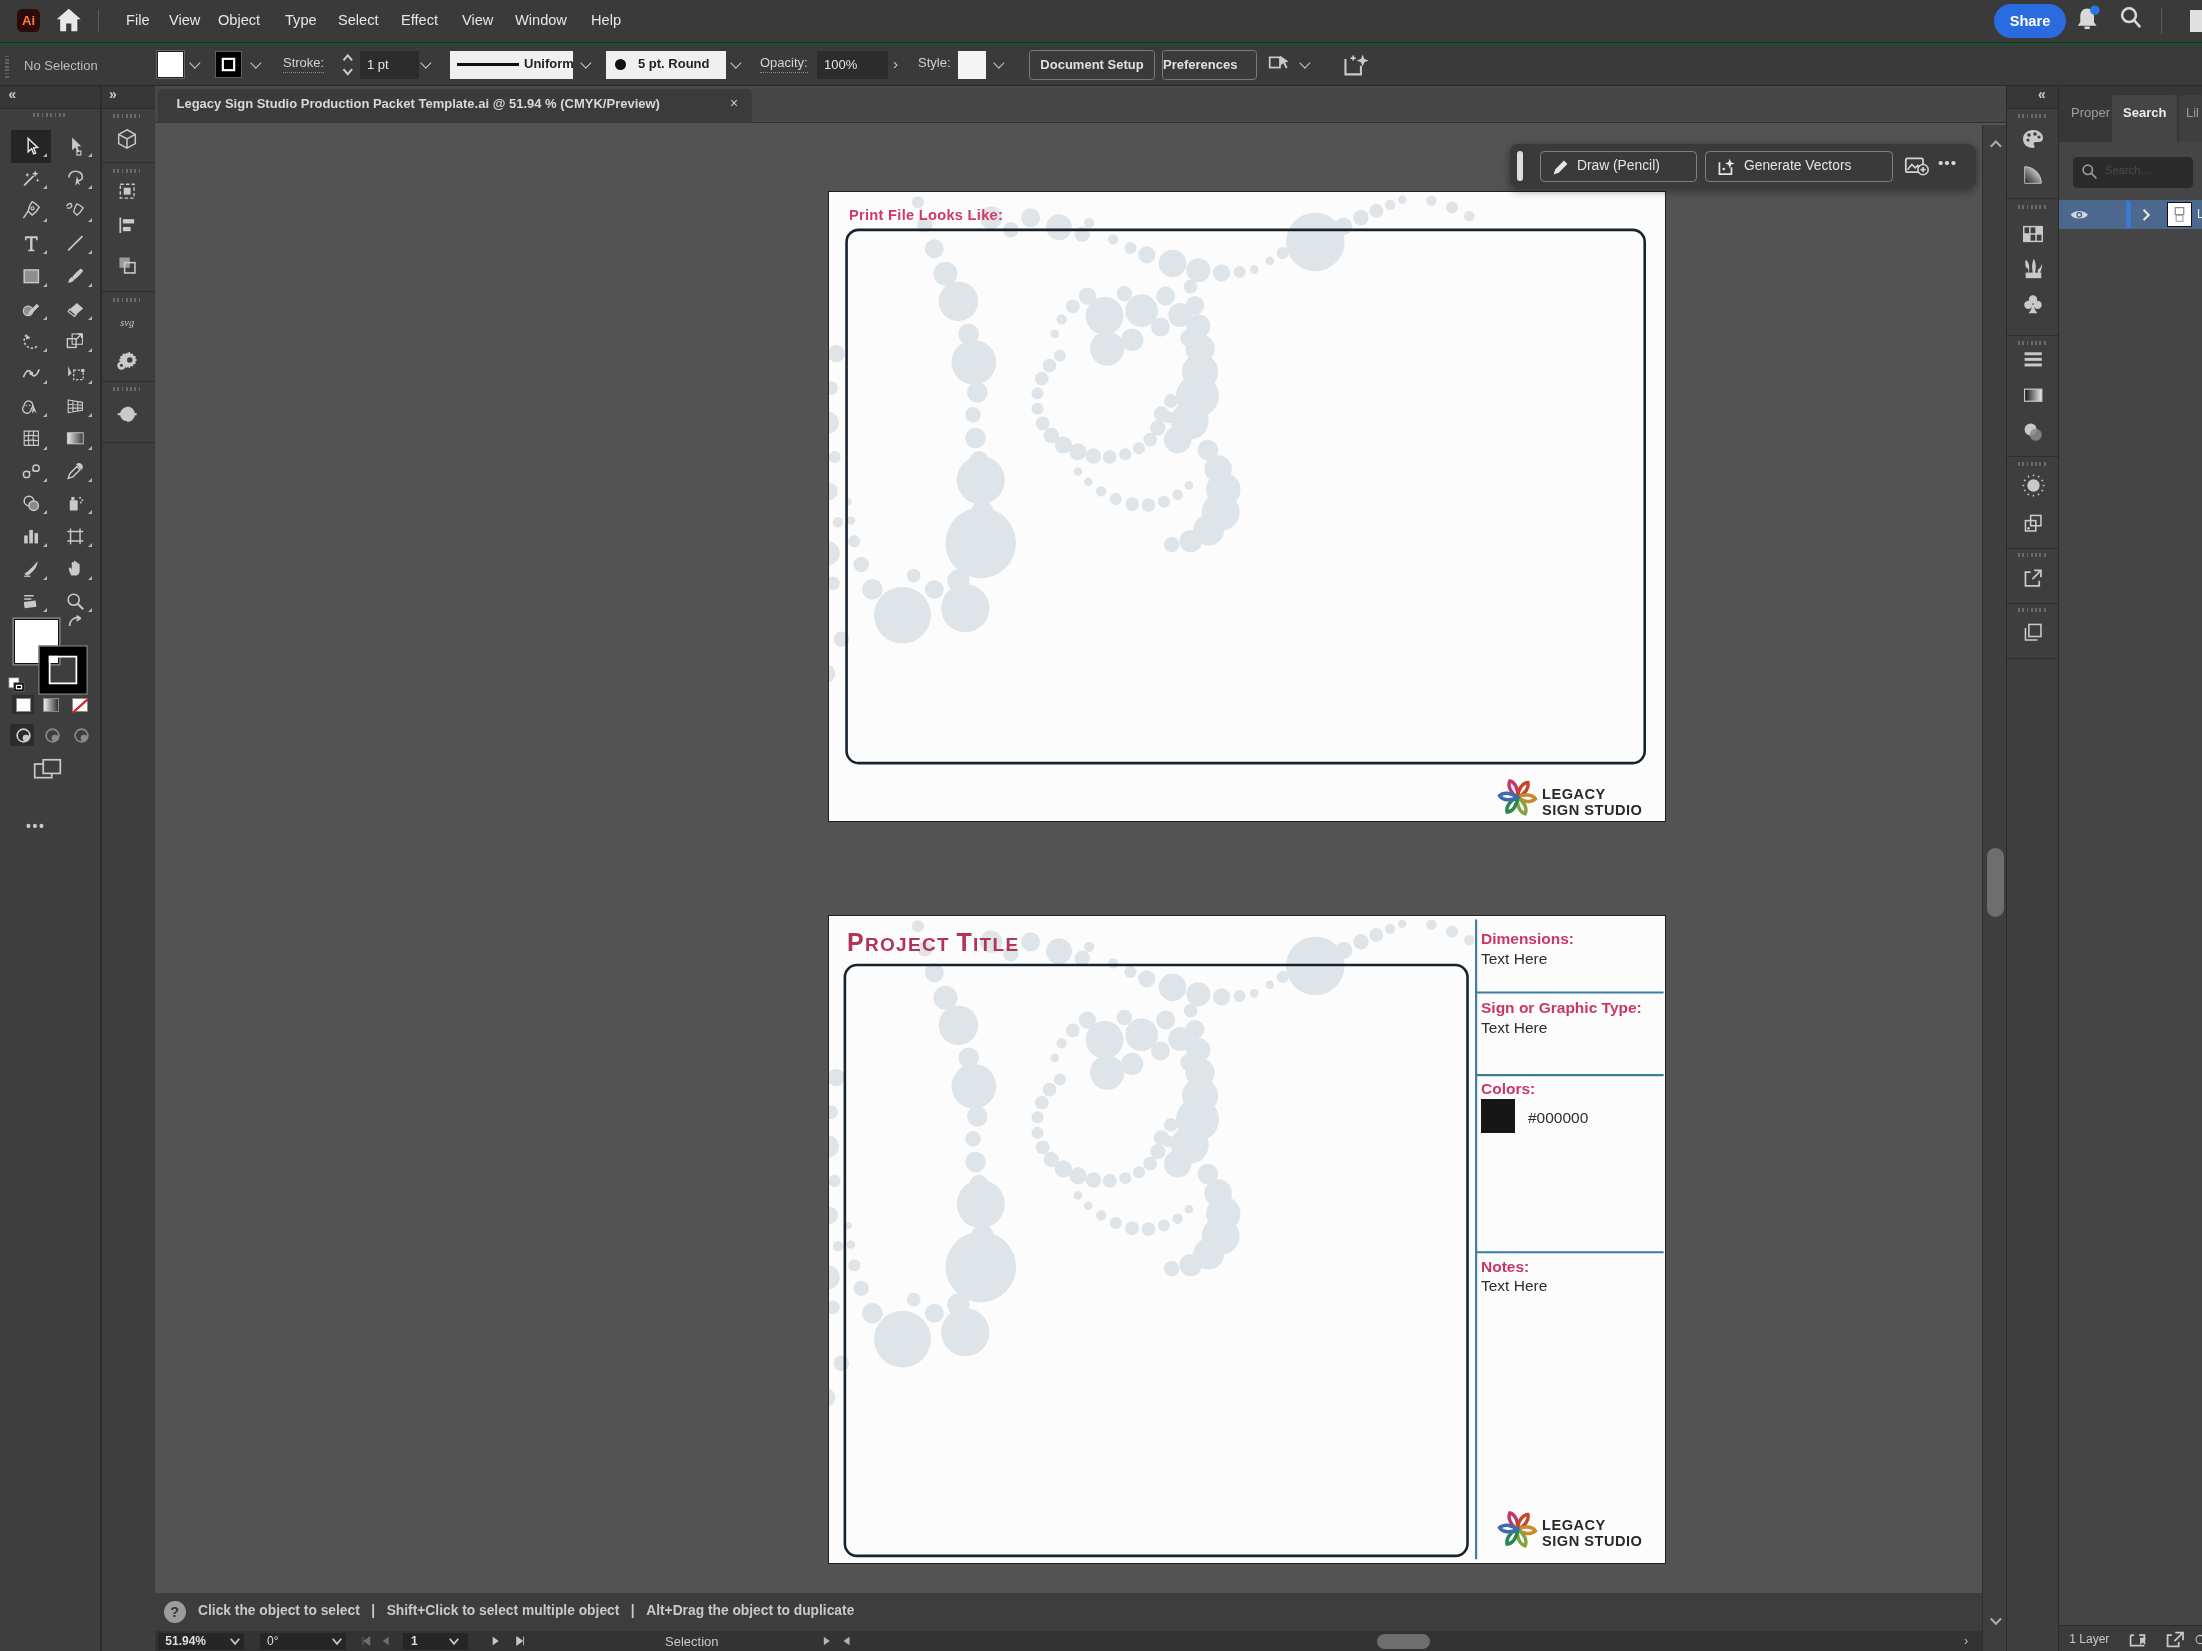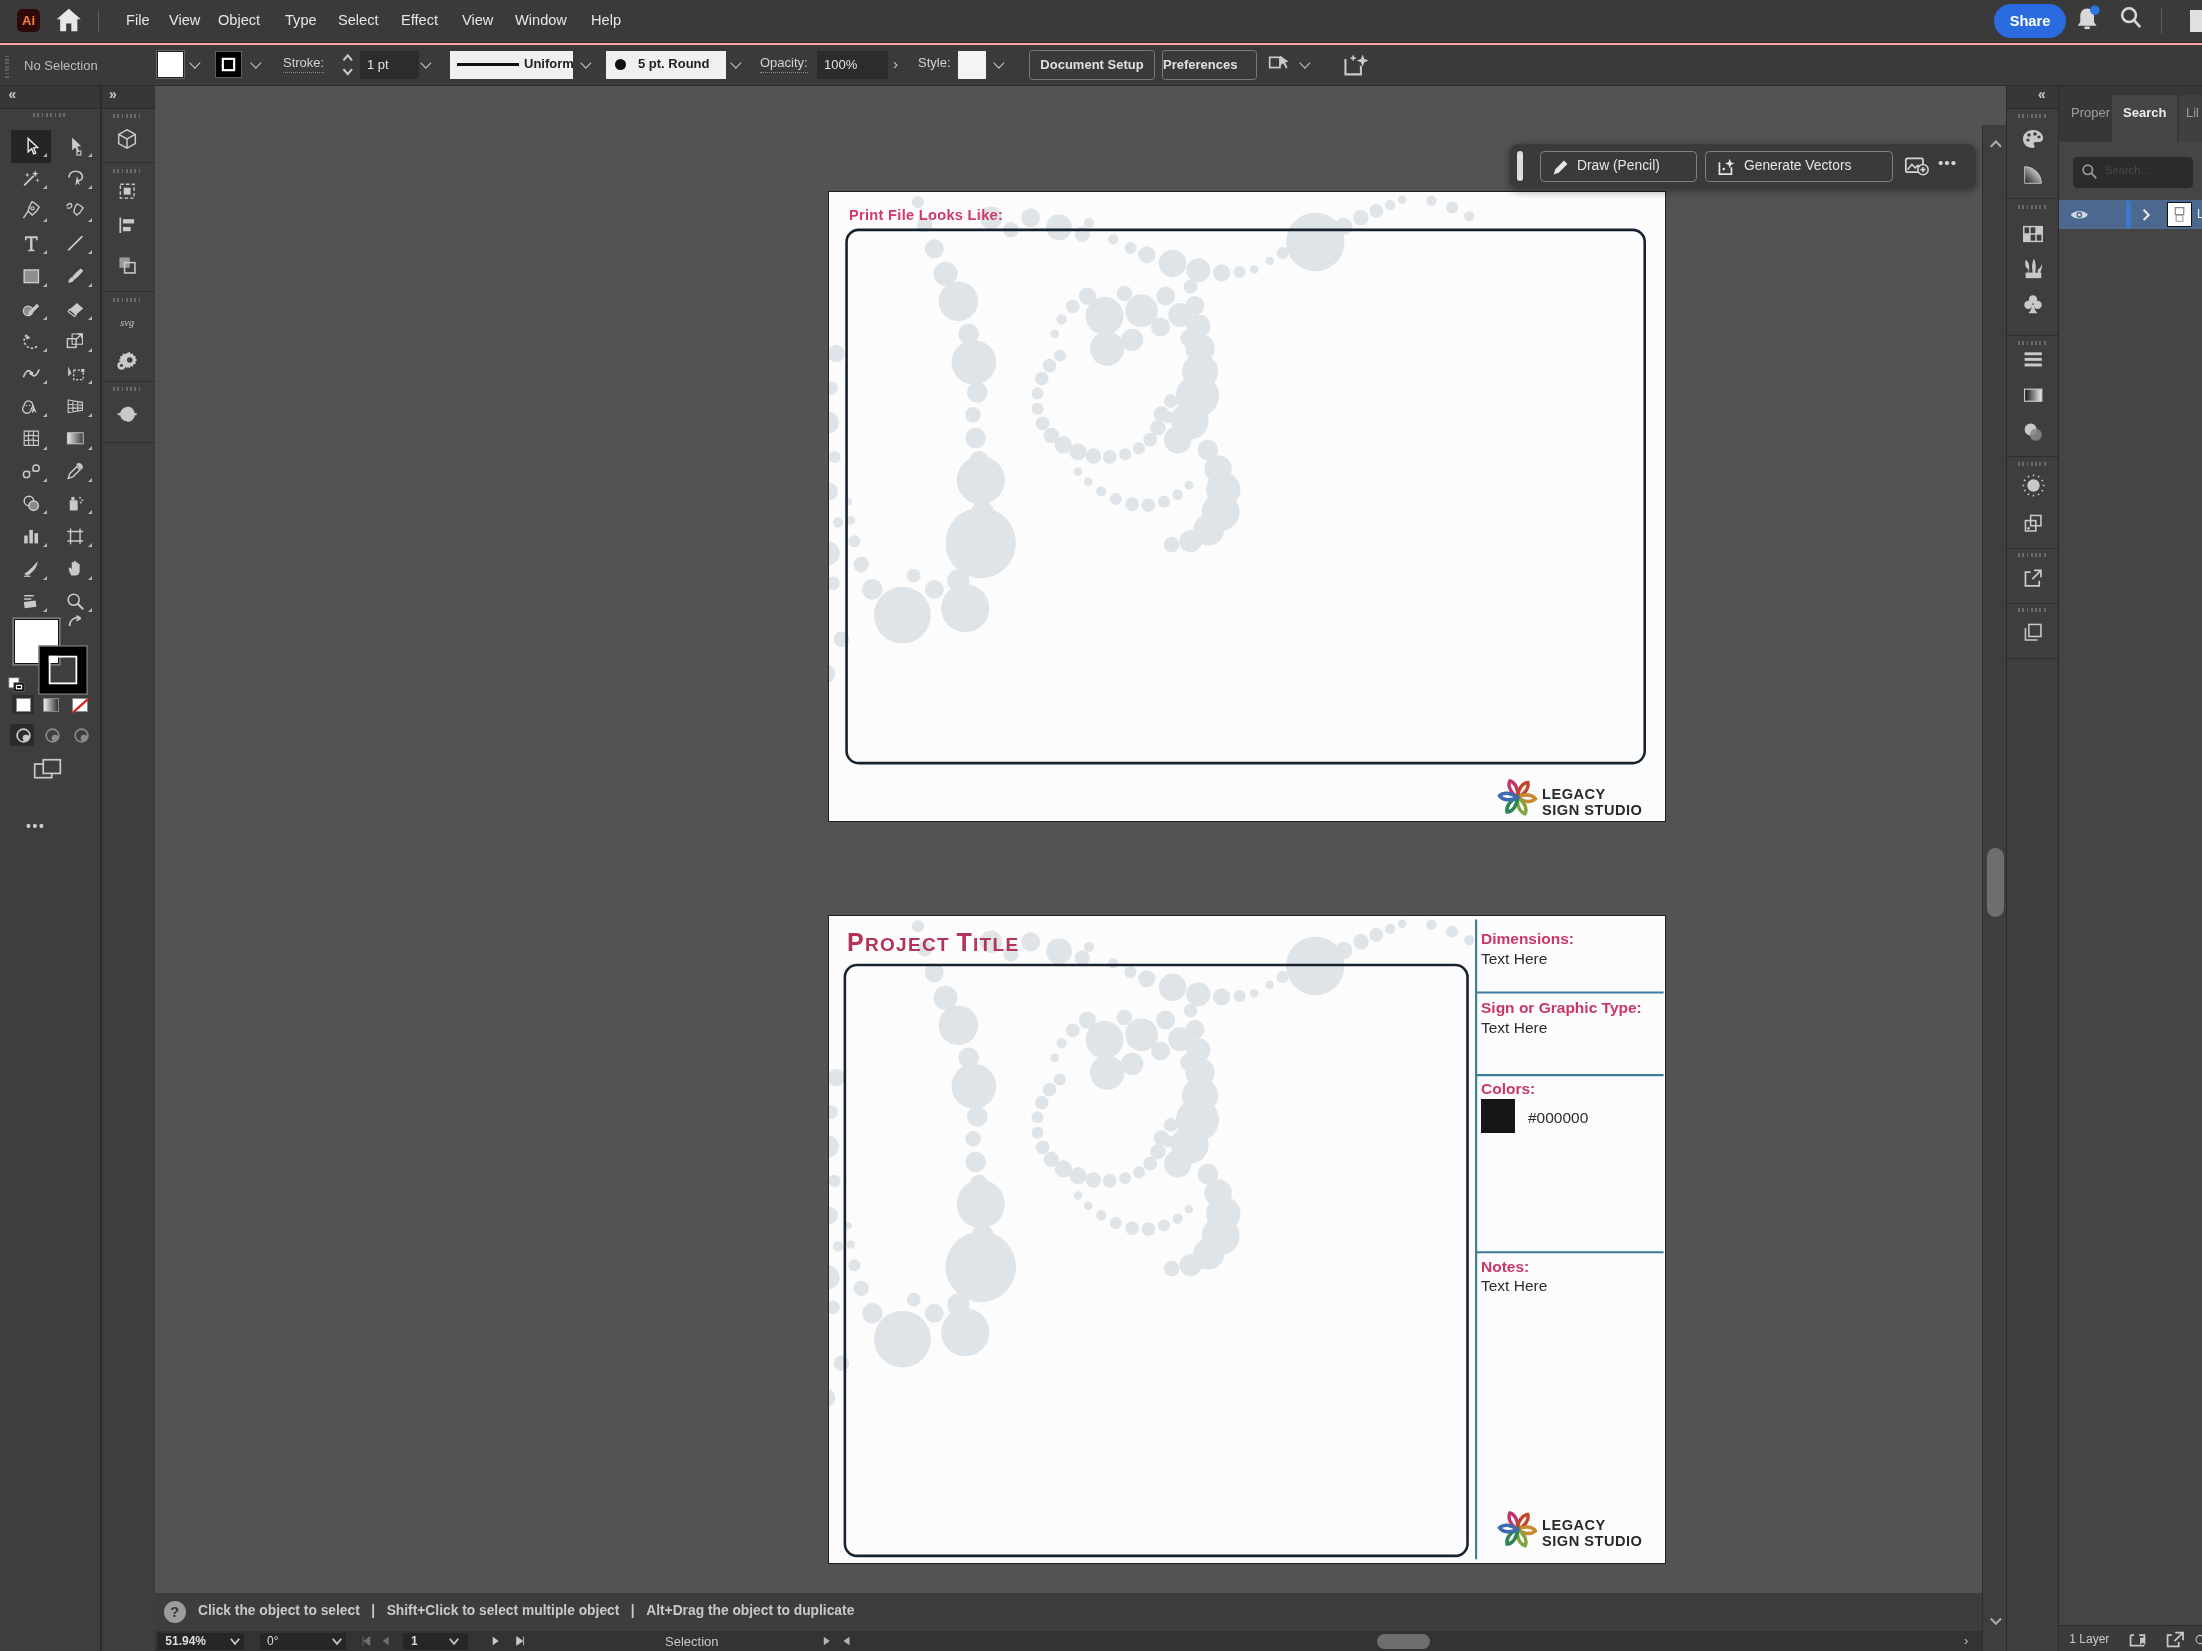--- a/index.html
+++ b/index.html
@@ -1,19 +1,19 @@
 <!DOCTYPE html>
 <html style="font-size:13.8px"><head><meta charset="utf-8"><style>
 *{margin:0;padding:0;box-sizing:border-box;}
 html,body{width:2203px;height:1652px;overflow:hidden;background:#535353;
  font-family:"Liberation Sans",sans-serif;}
 .abs{position:absolute;}
 .chev{display:inline-block;width:7.7px;height:7.7px;border-right:1.7px solid #c9c9c9;border-bottom:1.7px solid #c9c9c9;transform:rotate(45deg);}
 </style></head><body>
-<div class="abs" style="left:0;top:0;width:2203px;height:1652px;background:#fca5a5;">
+<div class="abs" style="left:0;top:0;width:2203px;height:1652px;background:#14532d;">
     <div class="abs" style="left:0;top:0;width:2203px;height:43px;background:#3a3a3a;border-bottom:1.7px solid #282828;">
       <div class="abs" style="left:17px;top:8.6px;width:23px;height:23px;background:#2d0b0b;border-radius:5.2px;color:#ff7d3e;font-weight:bold;font-size:13px;text-align:center;line-height:23px;">Ai</div>
       <svg class="abs" style="left:55px;top:6.9px" width="27.5" height="26" viewBox="0 0 32 30">
 <path d="M16 2 L30 14 L26 14 L26 28 L19 28 L19 19 L13 19 L13 28 L6 28 L6 14 L2 14 Z" fill="#e8e8e8"></path>
       </svg>
       <div class="abs" style="left:98px;top:9.5px;width:0.9px;height:22.4px;background:#5c5c5c;"></div>
       <div class="abs" style="left:126px;top:12px;font-size:14.6px;color:#e6e6e6;">File</div>
       <div class="abs" style="left:169px;top:12px;font-size:14.6px;color:#e6e6e6;">View</div>
       <div class="abs" style="left:218px;top:12px;font-size:14.6px;color:#e6e6e6;">Object</div>
       <div class="abs" style="left:285px;top:12px;font-size:14.6px;color:#e6e6e6;">Type</div>
@@ -324,20 +324,25 @@
       <div class="abs" style="left:102px;top:297px;width:53px;height:60px;border-bottom:1.7px solid #2e2e2e;"></div>
       <div class="abs" style="left:113px;top:301px;width:29px;height:4.3px;background:repeating-linear-gradient(90deg,#6a6a6a 0,#6a6a6a 1.7px,transparent 1.7px,transparent 4.3px);"></div>
       <svg class="abs" style="left:116px;top:317px" width="22.4" height="22.4" viewBox="0 0 26 26">
         <circle cx="13" cy="13" r="9" fill="#c9c9c9"></circle>
         <path d="M13 4 a9 9 0 0 0 0 18" fill="none" stroke="#3e3e3e" stroke-width="1.5"></path>
         <line x1="2" y1="13" x2="7" y2="13" stroke="#c9c9c9" stroke-width="2.5"></line>
         <line x1="19" y1="13" x2="24" y2="13" stroke="#c9c9c9" stroke-width="2.5"></line>
       </svg>
     </div>
     <div class="abs" style="left:155px;top:86px;width:1852px;height:1566px;background:#535353;">
+      <div class="abs" style="left:0;top:0;width:1852px;height:37px;background:#474747;border-bottom:1.7px solid #303030;">
+        <div class="abs" style="left:2.6px;top:2.6px;width:594px;height:34px;background:#3b3b3b;border-radius:4.3px 4.3px 0 0;"></div>
+        <div class="abs" style="left:21.5px;top:10.3px;font-size:13px;font-weight:bold;color:#d8d8d8;">Legacy Sign Studio Production Packet Template.ai @ 51.94 % (CMYK/Preview)</div>
+        <div class="abs" style="left:575px;top:9.5px;font-size:13.8px;color:#c9c9c9;">×</div>
+      </div>
       <div class="abs" style="left:0;top:39px;width:1852px;height:1507px;background:#535353;overflow:hidden;">
         <div class="abs" style="left:673px;top:66px;width:838px;height:631px;background:#fcfcfd;border:1.7px solid #202020;overflow:hidden;">
           <svg class="abs" style="left:0;top:0" width="835" height="627" viewBox="0 0 970 729">
             <g fill="#dfe4e8">
               <circle cx="95" cy="-12" r="6"></circle>
               <circle cx="103" cy="12" r="7"></circle>
               <circle cx="111" cy="38" r="9"></circle>
               <circle cx="122" cy="66" r="11"></circle>
               <circle cx="135" cy="95" r="14"></circle>
               <circle cx="150" cy="127" r="23"></circle>

